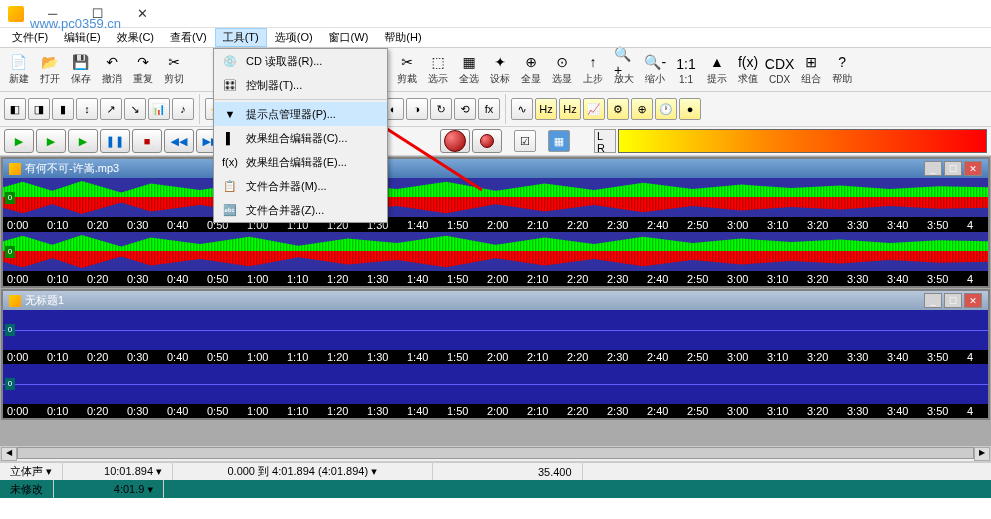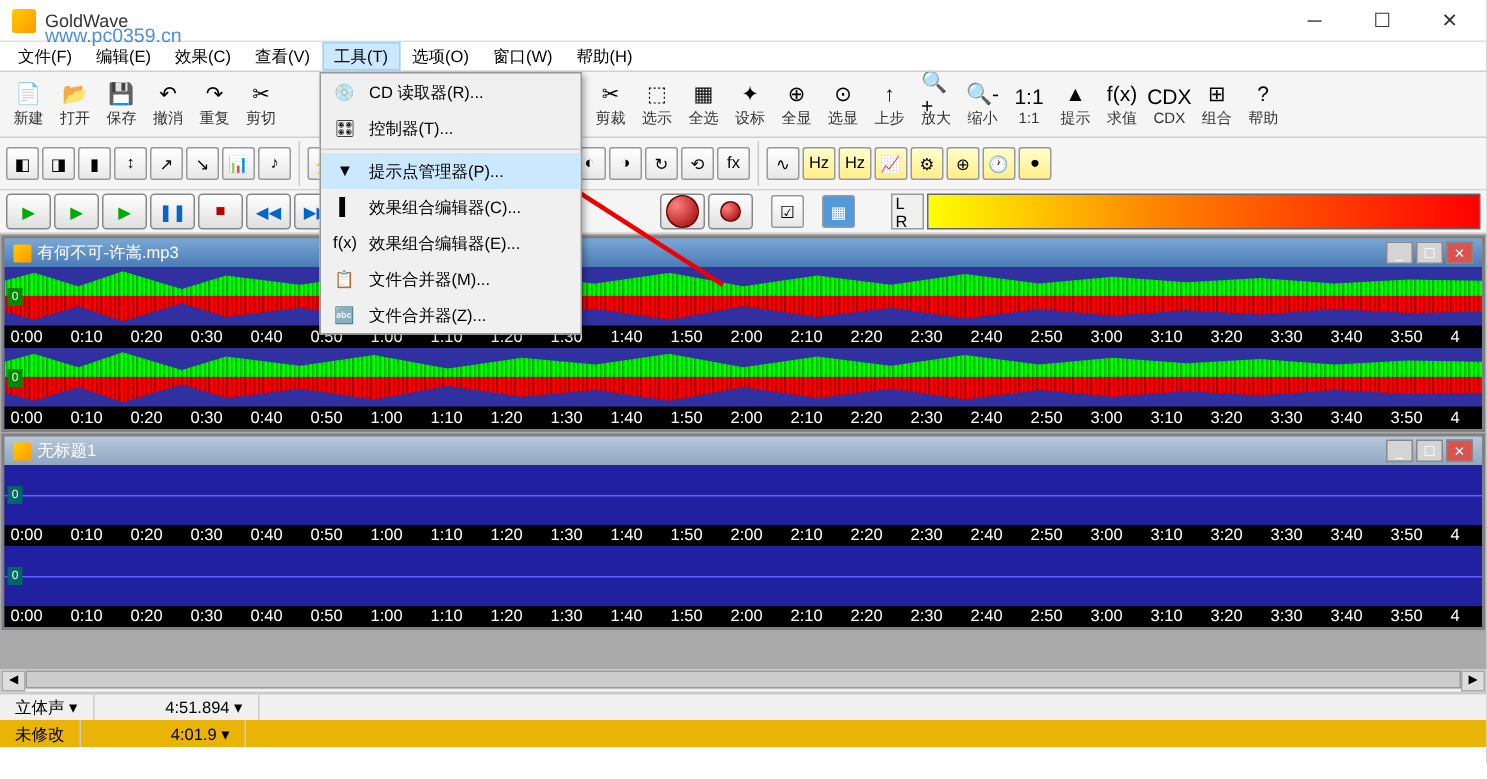--- a/index.html
+++ b/index.html
@@ -55,28 +55,27 @@
 .ruler{height:14px;background:#000;color:#fff;font-size:9px;display:flex;align-items:center;position:relative;overflow:hidden;font-family:monospace}
 .ruler span{position:absolute}
 .ch-label{position:absolute;left:2px;top:14px;width:10px;height:12px;background:#080;color:#fff;font-size:8px;text-align:center;z-index:2;line-height:12px}
 .scroll-area{height:290px;overflow-y:auto;background:#aaa}
 .hscroll{height:16px;background:#e8e8e8;border:1px solid #ccc;display:flex;align-items:center}
 .hs-btn{width:16px;height:14px;background:#ddd;border:1px solid #aaa;font-size:8px;text-align:center}
 .hs-track{flex:1;height:14px;background:#f0f0f0}
 .hs-thumb{height:12px;background:#ccc;border:1px solid #999;width:100%}
 .statusbar{height:18px;background:#f0f0f0;border-top:1px solid #ccc;display:flex;align-items:center;font-size:11px}
 .sb-cell{padding:0 10px;border-right:1px solid #ccc;height:100%;display:flex;align-items:center}
-.statusbar2{height:18px;background:#eab308;display:flex;align-items:flex-start;font-size:11px}
+.statusbar2{height:18px;background:#0f766e;display:flex;align-items:flex-start;font-size:11px}
 </style>
 </head>
 <body>
 
 <div class="titlebar">
   <div class="app-icon"></div>
-  <div class="title">GoldWave</div>
   <div class="win-btns">
     <div class="win-btn">─</div>
     <div class="win-btn">☐</div>
     <div class="win-btn close">✕</div>
   </div>
 </div>
 
 <div class="watermark">
   <div class="wm-url">www.pc0359.cn</div>
 </div>
@@ -444,18 +443,20 @@
 <div class="hscroll">
   <div class="hs-btn">◀</div>
   <div class="hs-track">
       <div class="hs-thumb"></div>
     </div>
   <div class="hs-btn">▶</div>
 </div>
 
 <div class="statusbar">
   <div class="sb-cell">立体声 ▾</div>
-  <div class="sb-cell" style="min-width:110px;justify-content:flex-end">4:51.894 ▾</div>
+  <div class="sb-cell" style="min-width:110px;justify-content:flex-end">10:01.894 ▾</div>
+  <div class="sb-cell" style="min-width:260px;justify-content:center">0.000 到 4:01.894 (4:01.894) ▾</div>
+  <div class="sb-cell" style="min-width:150px;justify-content:flex-end">35.400</div>
 </div>
 <div class="statusbar2">
   <div class="sb-cell">未修改</div>
   <div class="sb-cell" style="min-width:110px;justify-content:flex-end">4:01.9 ▾</div>
 </div>
 
 </body></html>

